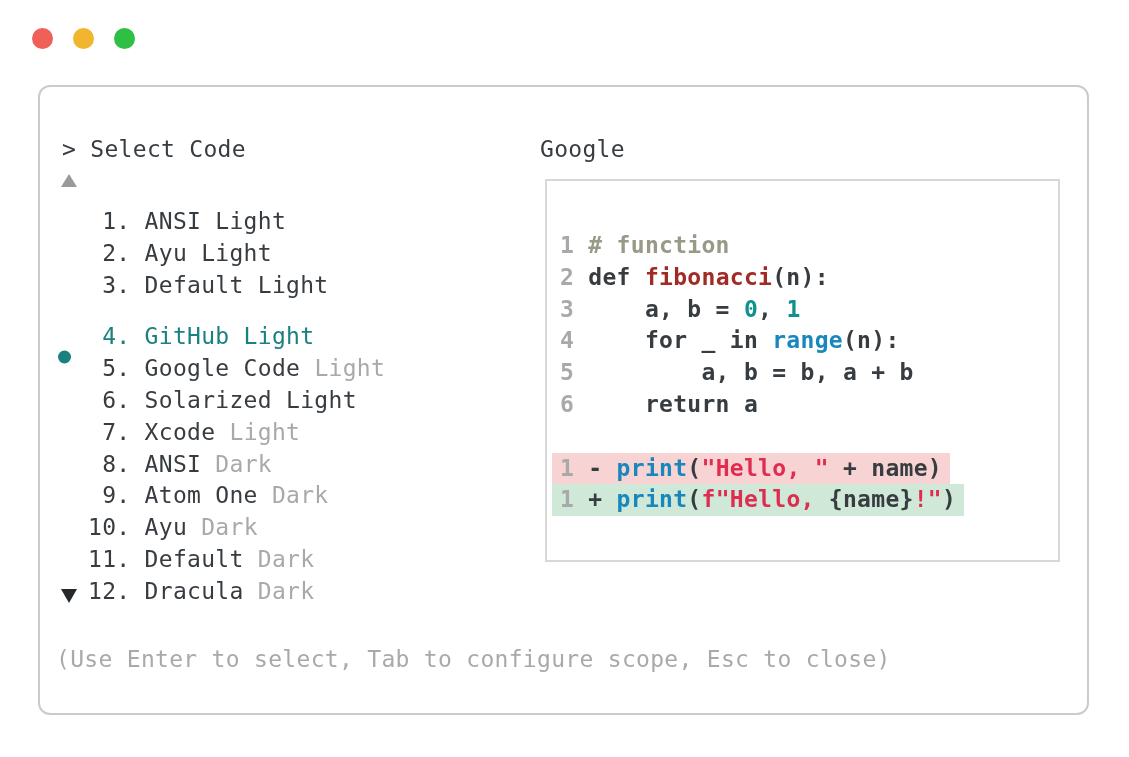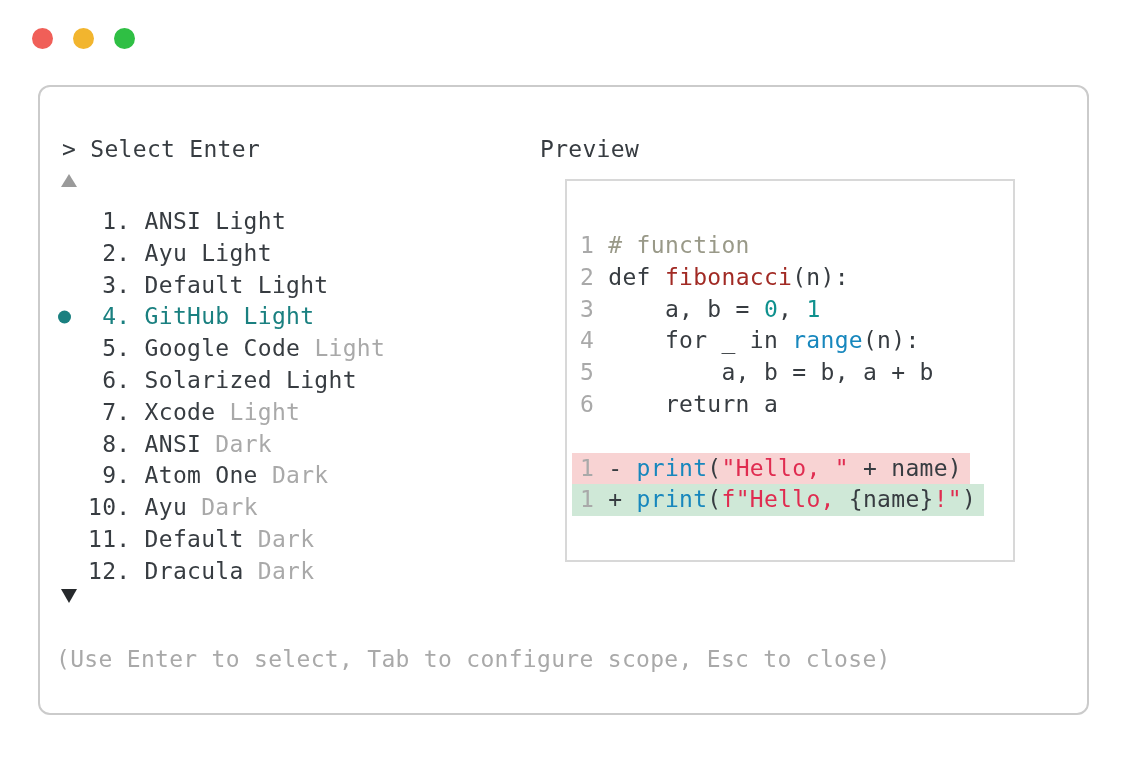--- a/index.html
+++ b/index.html
@@ -20,30 +20,30 @@
   .tri-up { position:absolute; left:21px; top:87px; width:0; height:0;
             border-left:8px solid transparent; border-right:8px solid transparent;
             border-bottom:13px solid var(--scroll-up-arrow,#9a9a9a); }
   .tri-down { position:absolute; left:21px; top:502px; width:0; height:0;
             border-left:8px solid transparent; border-right:8px solid transparent;
             border-top:14px solid var(--scroll-down-arrow,#26292c); }
 
   .theme-list { position:absolute; left:48px; top:119px; white-space:pre; line-height:31.8px; }
   .item { position:relative; }
   .item .muted { color:var(--muted,#a9a9a9); }
-  .item.selected, .item.selected span { color:var(--selected,#1a8080); }
+  .item.selected, .item.selected span { color:var(--selected,#1a8080);margin-top:20px; }
   .bullet { position:absolute; left:-30px; top:50%; transform:translateY(-50%);
             width:13px; height:13px; border-radius:50%; background:var(--selected,#1a8080); }
 
   .hint { position:absolute; left:16px; top:556px; color:var(--muted,#a9a9a9);
           white-space:pre; line-height:32px; }
 
   .preview-title { position:absolute; left:500px; top:46px; line-height:32px; }
-  .preview-box { position:absolute; left:525px; top:92px; width:450px; height:383px;
-                 border:2px solid var(--border-preview,#d8d8d8); background:#fff; }
+  .preview-box { position:absolute; left:505px; top:92px; width:515px; height:383px;
+                 border:2px solid var(--border-preview,#d8d8d8); background:#fff;font-weight:bold; }
   .code { position:absolute; left:13px; top:49px; white-space:pre; line-height:31.8px; }
   .code-line { min-height:31.8px; }
   .line-inner { display:inline-block; }
   .line-inner.diff-del { background:var(--diff-del-bg,#f8d3d3); margin-left:-8px; padding:0 8px; }
   .line-inner.diff-add { background:var(--diff-add-bg,#cfe8d7); margin-left:-8px; padding:0 8px; }
 
   .c-ln      { color:var(--muted,#a9a9a9); }
   .c-plain   { color:var(--text,#373c41); }
   .c-comment { color:var(--comment,#999988); }
   .c-func    { color:var(--function,#a12a24); }
@@ -55,29 +55,29 @@
 <body>
 
 <div class="traffic">
     <div class="tl" style="background: rgb(240, 95, 88);"></div>
     <div class="tl" style="background: rgb(242, 181, 46);"></div>
     <div class="tl" style="background: rgb(47, 191, 68);"></div>
   </div>
 
 <div class="window">
 
-  <div class="prompt-line"><span>&gt; </span><span>Select Enter</span></div>
+  <div class="prompt-line"><span>&gt; </span><span>Select Code</span></div>
 
   <div class="tri-up"></div>
 
   <div class="theme-list"><div class="item"><span> 1. </span><span>ANSI Light</span></div><div class="item"><span> 2. </span><span>Ayu Light</span></div><div class="item"><span> 3. </span><span>Default Light</span></div><div class="item selected"><span class="bullet"></span><span> 4. </span><span>GitHub Light</span></div><div class="item"><span> 5. </span><span>Google Code </span><span class="muted">Light</span></div><div class="item"><span> 6. </span><span>Solarized Light</span></div><div class="item"><span> 7. </span><span>Xcode </span><span class="muted">Light</span></div><div class="item"><span> 8. </span><span>ANSI </span><span class="muted">Dark</span></div><div class="item"><span> 9. </span><span>Atom One </span><span class="muted">Dark</span></div><div class="item"><span>10. </span><span>Ayu </span><span class="muted">Dark</span></div><div class="item"><span>11. </span><span>Default </span><span class="muted">Dark</span></div><div class="item"><span>12. </span><span>Dracula </span><span class="muted">Dark</span></div></div>
 
   <div class="tri-down"></div>
 
   <div class="hint">(Use Enter to select, Tab to configure scope, Esc to close)</div>
 
-  <div class="preview-title">Preview</div>
+  <div class="preview-title">Google</div>
 
   <div class="preview-box">
     <div class="code"><div class="code-line"><span class="line-inner"><span class="c-ln">1 </span><span class="c-comment"># function</span></span></div><div class="code-line"><span class="line-inner"><span class="c-ln">2 </span><span class="c-plain">def </span><span class="c-func">fibonacci</span><span class="c-plain">(n):</span></span></div><div class="code-line"><span class="line-inner"><span class="c-ln">3 </span><span class="c-plain">    a, b = </span><span class="c-num">0</span><span class="c-plain">, </span><span class="c-num">1</span></span></div><div class="code-line"><span class="line-inner"><span class="c-ln">4 </span><span class="c-plain">    for _ in </span><span class="c-builtin">range</span><span class="c-plain">(n):</span></span></div><div class="code-line"><span class="line-inner"><span class="c-ln">5 </span><span class="c-plain">        a, b = b, a + b</span></span></div><div class="code-line"><span class="line-inner"><span class="c-ln">6 </span><span class="c-plain">    return a</span></span></div><div class="code-line"><span class="line-inner"></span></div><div class="code-line"><span class="line-inner diff-del"><span class="c-ln">1 </span><span class="c-plain">- </span><span class="c-builtin">print</span><span class="c-plain">(</span><span class="c-str">"Hello, "</span><span class="c-plain"> + name)</span></span></div><div class="code-line"><span class="line-inner diff-add"><span class="c-ln">1 </span><span class="c-plain">+ </span><span class="c-builtin">print</span><span class="c-plain">(</span><span class="c-str">f"Hello, </span><span class="c-plain">{name}</span><span class="c-str">!"</span><span class="c-plain">)</span></span></div></div>
   </div>
 
 </div>
 
 </body></html>

